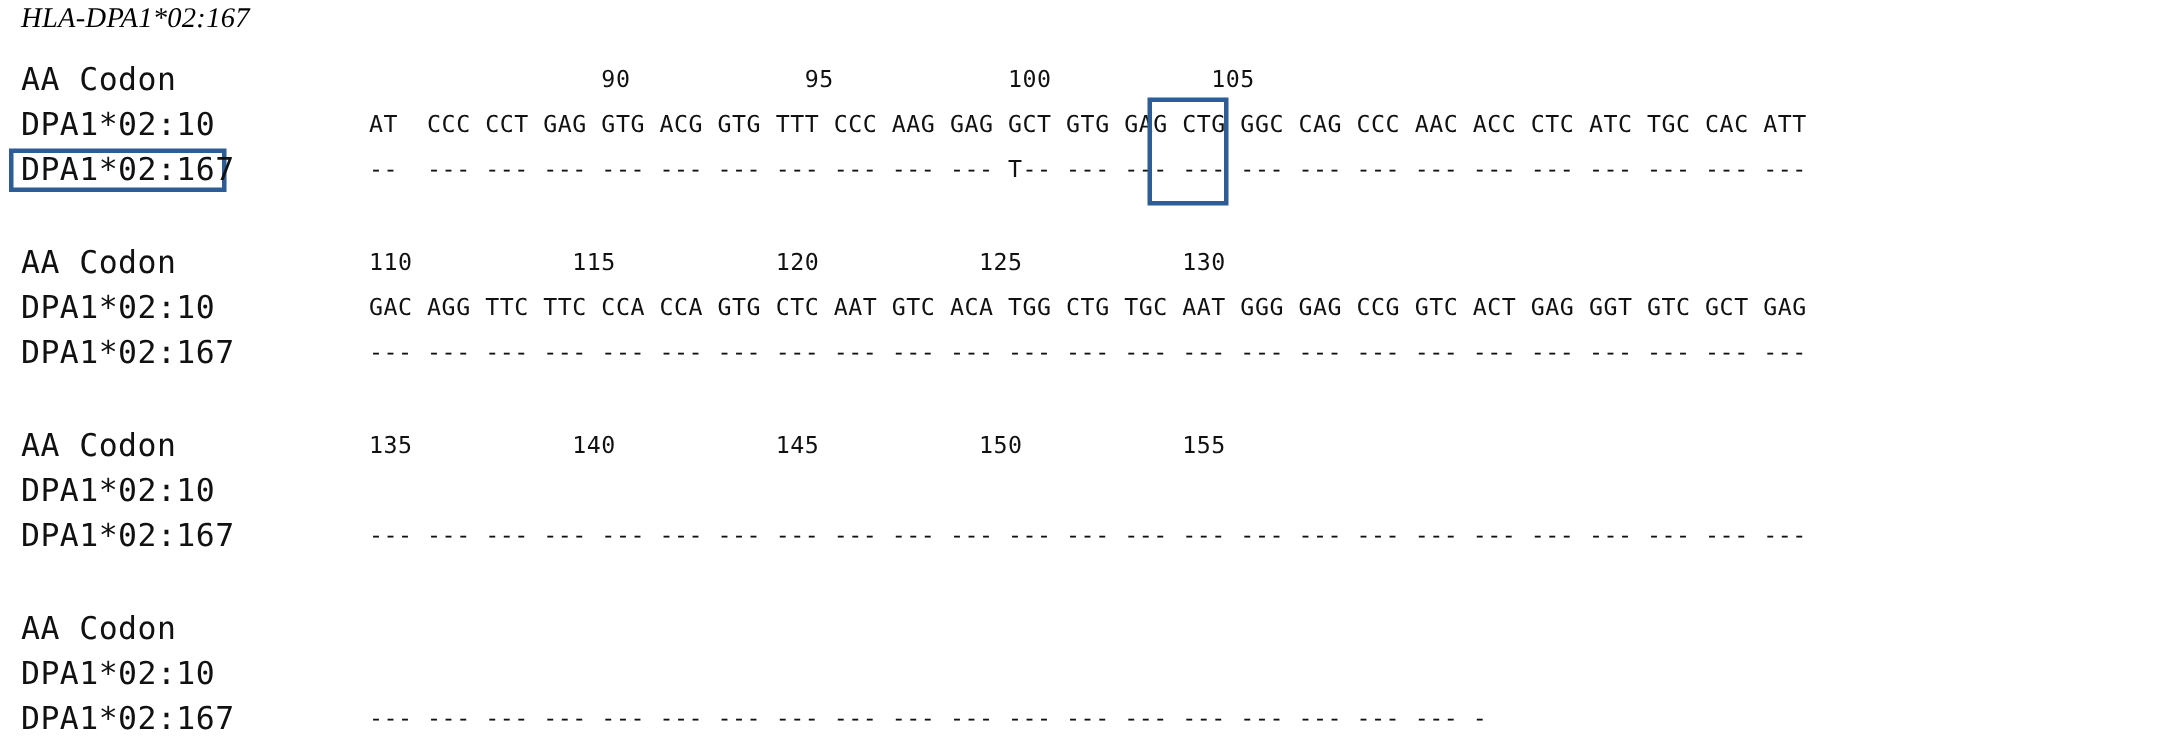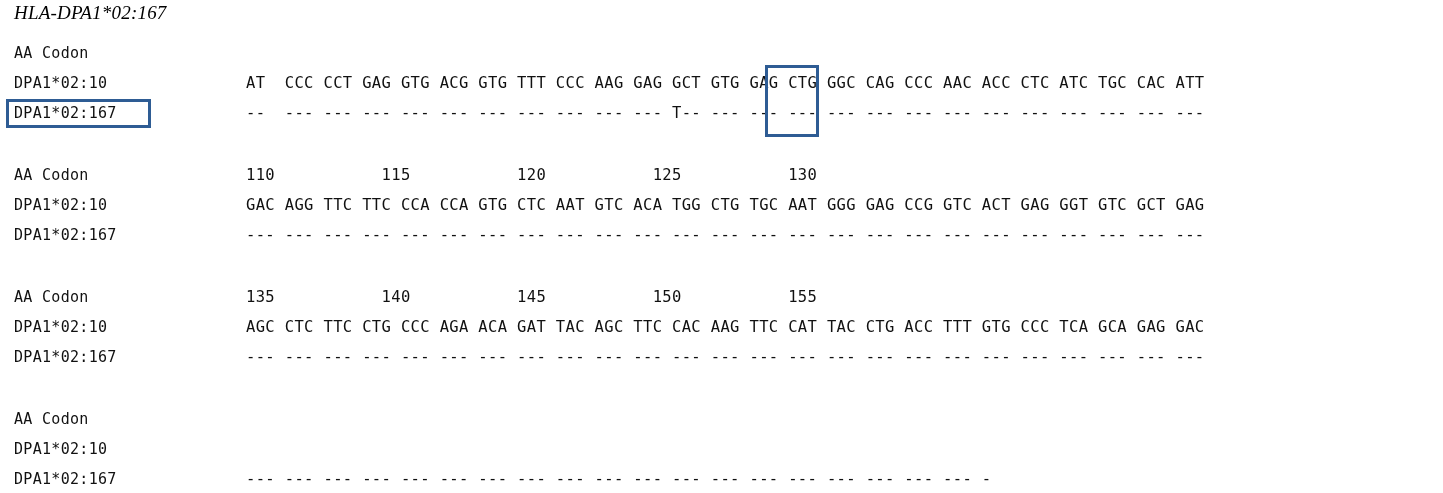--- a/index.html
+++ b/index.html
@@ -44,21 +44,21 @@
   .align-row {
     position: relative;
     height: 30px;
     white-space: nowrap;
   }
 
   .row-label {
     position: absolute;
     left: 14px;
     top: 0;
-    font-size: 15px;
+    font-size: 21px;
     line-height: 30px;
     letter-spacing: 0.3px;
     white-space: pre;
   }
 
   .row-seq {
     position: absolute;
     left: 246px;
     top: 0;
     font-size: 15.5px;
@@ -96,20 +96,21 @@
 </head>
 <body>
 
 <div id="alignment-title">HLA-DPA1*02:167</div>
 
 <div id="alignment-body">
 
   <div class="align-block">
     <div class="align-row">
       <span class="row-label">AA Codon</span>
+      <span class="row-seq numbers">                90            95            100           105</span>
     </div>
     <div class="align-row">
       <span class="row-label">DPA1*02:10</span>
       <span class="row-seq">AT  CCC CCT GAG GTG ACG GTG TTT CCC AAG GAG GCT GTG GAG CTG GGC CAG CCC AAC ACC CTC ATC TGC CAC ATT</span>
     </div>
     <div class="align-row">
       <span class="label-box"></span>
       <span class="row-label">DPA1*02:167</span>
       <span class="row-seq">--  --- --- --- --- --- --- --- --- --- --- T-- --- --- --- --- --- --- --- --- --- --- --- --- ---</span>
     </div>
@@ -131,21 +132,20 @@
     </div>
   </div>
 
   <div class="align-block">
     <div class="align-row">
       <span class="row-label">AA Codon</span>
       <span class="row-seq numbers">135           140           145           150           155</span>
     </div>
     <div class="align-row">
       <span class="row-label">DPA1*02:10</span>
-      <span class="row-seq">AGC CTC TTC CTG CCC AGA ACA GAT TAC AGC TTC CAC AAG TTC CAT TAC CTG ACC TTT GTG CCC TCA GCA GAG GAC</span>
     </div>
     <div class="align-row">
       <span class="row-label">DPA1*02:167</span>
       <span class="row-seq">--- --- --- --- --- --- --- --- --- --- --- --- --- --- --- --- --- --- --- --- --- --- --- --- ---</span>
     </div>
   </div>
 
   <div class="align-block">
     <div class="align-row">
       <span class="row-label">AA Codon</span>

